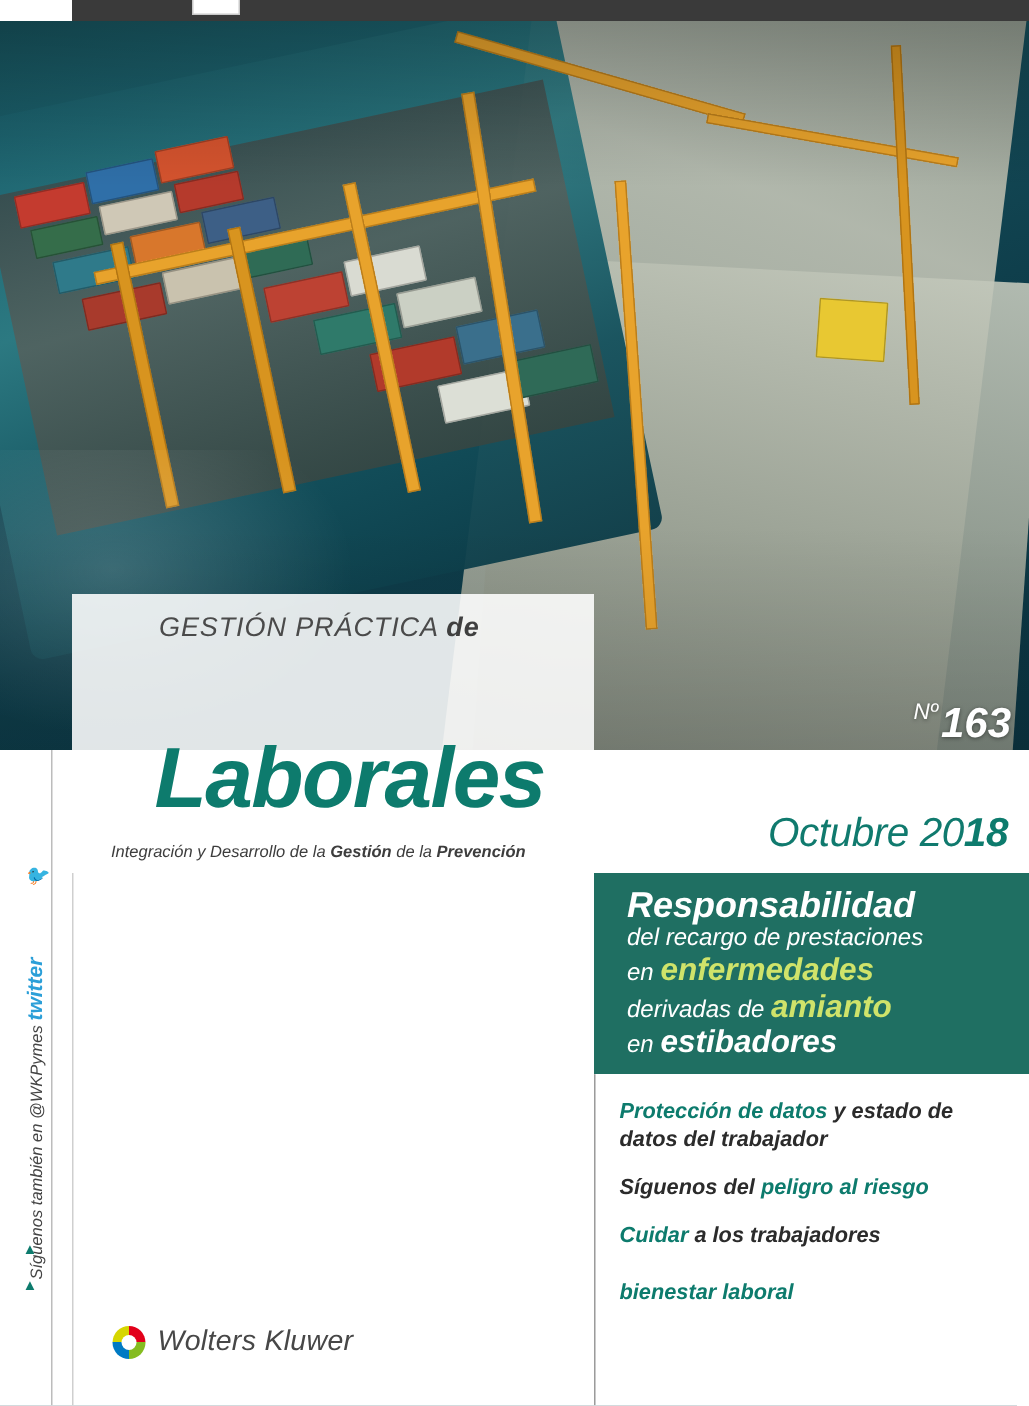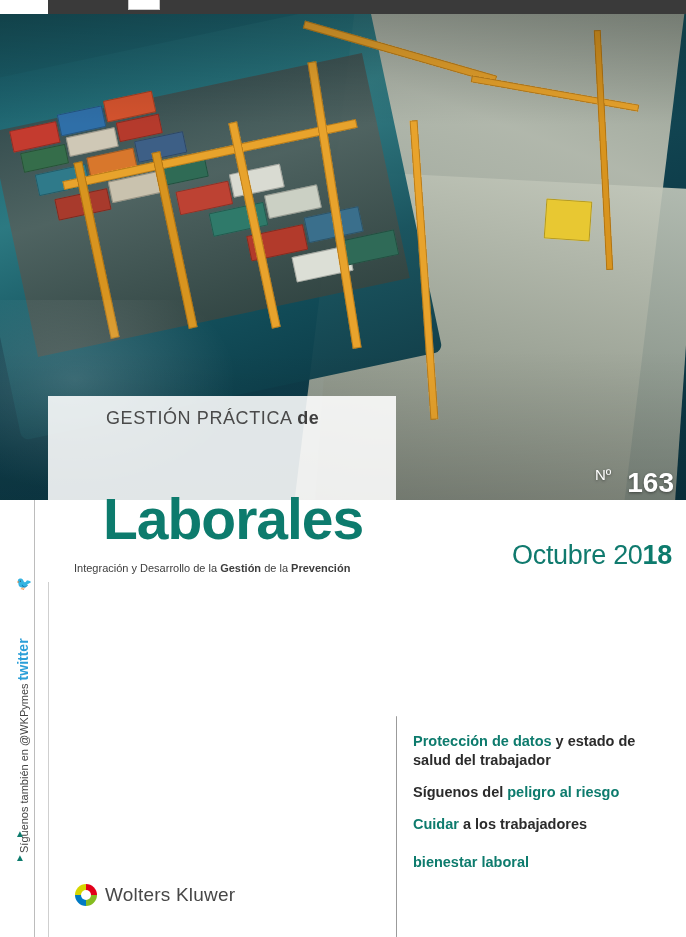--- a/index.html
+++ b/index.html
@@ -9,20 +9,21 @@
   }
   body {
     font-family: "Liberation Sans", sans-serif;
   }
   .page {
     position: relative;
     width: 686px;
     height: 937px;
     overflow: hidden;
     background: #ffffff;
+    font-style: italic;
   }
 
   
   .photo {
     position: absolute;
     left: 0;
     top: 0;
     width: 686px;
     height: 500px;
     overflow: hidden;
@@ -175,21 +176,21 @@
     color: #ffffff;
     font-size: 28px;
     font-weight: bold;
     letter-spacing: 0px;
     text-shadow: 0 1px 3px rgba(0,0,0,.45);
   }
   .issue .n {
     font-size: 15px;
     font-weight: normal;
     vertical-align: 12px;
-    margin-right: 16px;
+    margin-right: 2px;
   }
 
   
   .date {
     position: absolute;
     right: 14px; top: 540px;
     font-size: 27px;
     color: #107a6e;
     font-weight: normal;
     z-index: 5;
@@ -390,25 +391,38 @@
   </div>
 
   <div class="date">
     <span>Octubre 20</span><b>18</b>
   </div>
 
   <div class="vrule a"></div>
   <div class="vrule b"></div>
   <div class="vrule c"></div>
 
+  <div class="feature">
+    <div class="l1">Responsabilidad</div>
+    <div class="l2">del recargo de prestaciones</div>
+    <div class="l3">
+      <span>en </span><b>enfermedades</b>
+    </div>
+    <div class="l4">
+      <span>derivadas de </span><b>amianto</b>
+    </div>
+    <div class="l5">
+      <span>en </span><b>estibadores</b>
+    </div>
+  </div>
 
   <div class="heads">
     <div class="item">
       <span class="teal">Protección de datos</span><span> y estado de</span><br>
-      <span>salud del trabajador</span>
+      <span>datos del trabajador</span>
     </div>
     <div class="item">
       <span>Síguenos del </span><span class="teal">peligro al riesgo</span>
     </div>
     <div class="item">
       <span class="teal">Cuidar</span><span> a los trabajadores</span><br>
       <br>
       <span class="teal">bienestar laboral</span>
     </div>
   </div>

